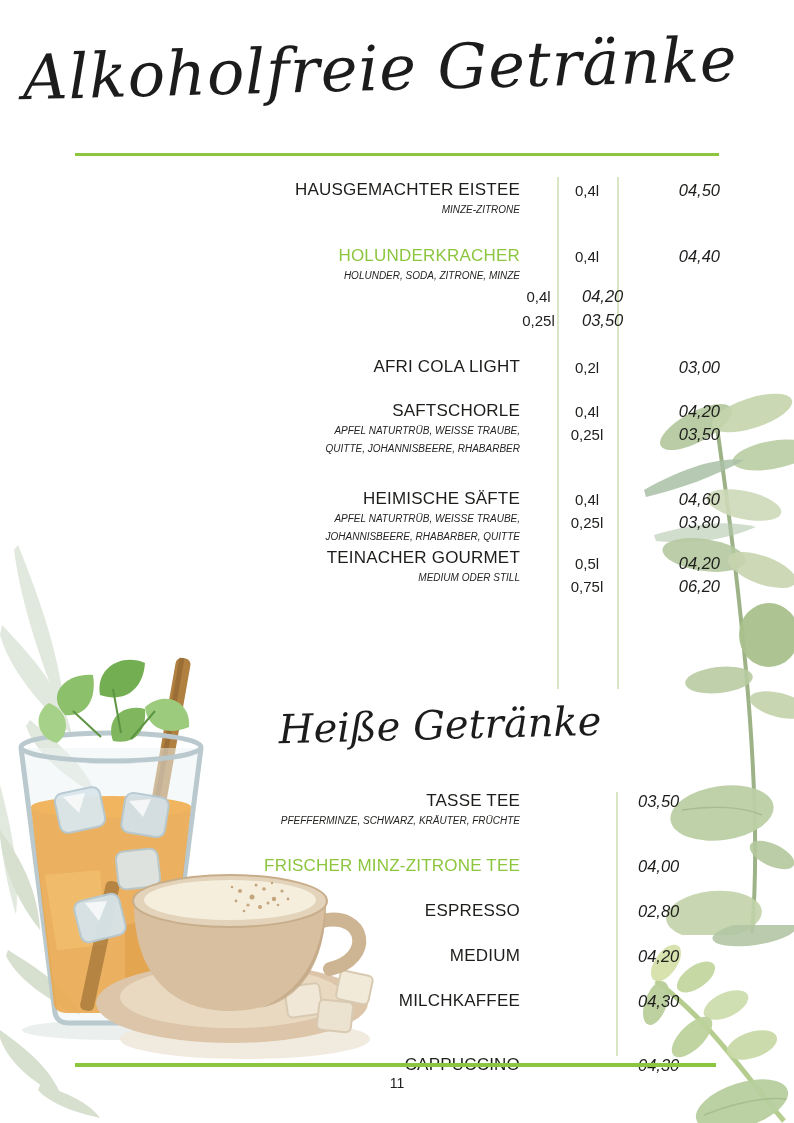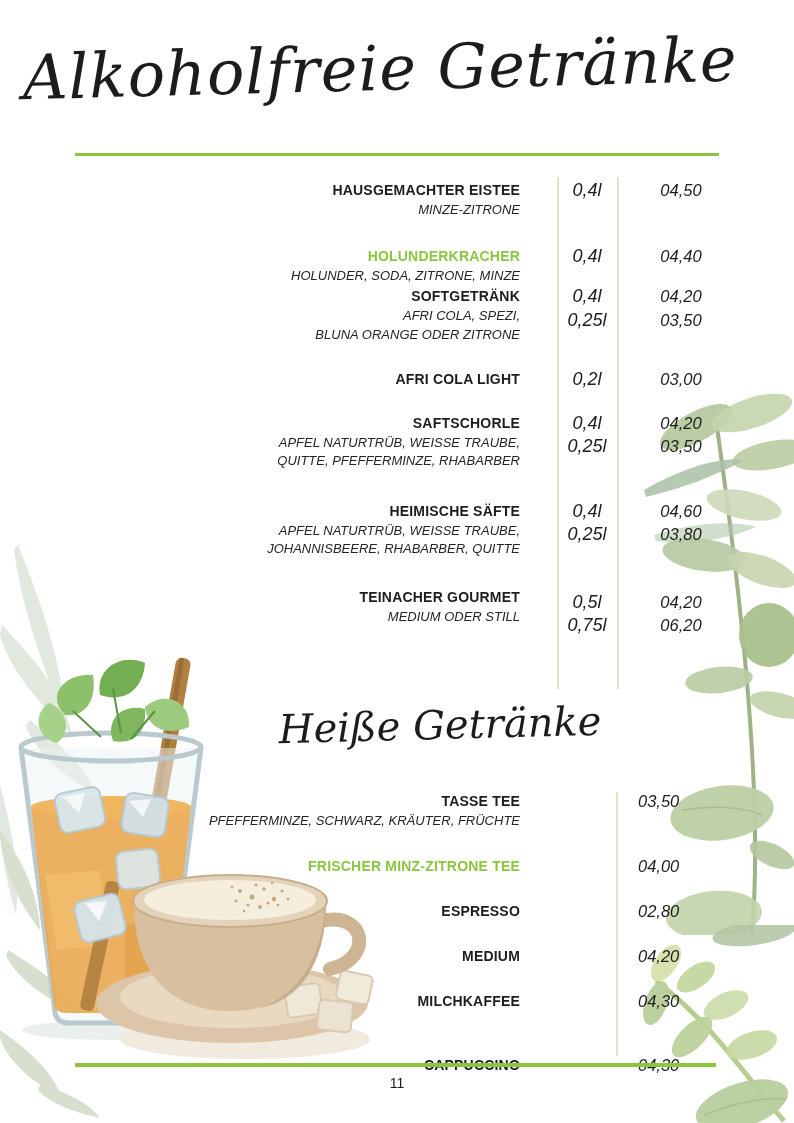--- a/index.html
+++ b/index.html
@@ -20,26 +20,26 @@
   #vline-cold-1 { left:557px; top:177px; height:512px; }
   #vline-cold-2 { left:617px; top:177px; height:512px; }
   #vline-hot    { left:616px; top:792px; height:264px; }
 
   .menu-block { position:absolute; left:75px; width:645px; }
   #cold-block { top:179px; }
   #hot-block  { top:790px; }
   .m-row { display:grid; grid-template-columns:445px 37px 60px 103px; }
   .m-row-hot { display:grid; grid-template-columns:445px 107px 93px; }
   .c-name { text-align:right; }
-  .item-name { font-weight:700; font-size:14px; line-height:22px; letter-spacing:.2px; }
+  .item-name { font-weight:400; font-size:17px; line-height:22px; letter-spacing:.2px; }
   .item-name.green { color:#8cc63e; }
-  .item-desc { font-style:italic; font-size:13px; line-height:18.5px; color:#242422; }
+  .item-desc { font-style:italic; font-size:10px; line-height:18.5px; color:#242422; }
   .c-sizes { text-align:center; }
-  .c-sizes div { font-style:italic; font-size:18px; line-height:23.5px; }
-  .c-prices { text-align:center; padding-left:25px; }
+  .c-sizes div { font-size:15px; line-height:23.5px; }
+  .c-prices { text-align:right; padding-left:25px; }
   .c-prices div { font-style:italic; font-size:16.5px; line-height:23.5px; }
   .c-price-hot { text-align:left; padding-left:11px; font-style:italic; font-size:16.5px; line-height:22px; }
   #page-number { position:absolute; left:0; top:1075px; width:794px; text-align:center; font-size:14px; color:#1d1d1b; }
   .illus { position:absolute; pointer-events:none; }
 </style>
 </head>
 <body>
 
 <div class="page">
 
@@ -201,25 +201,20 @@
       <div></div>
       <div class="c-sizes">
           <div>0,4l</div>
         </div>
       <div class="c-prices">
           <div>04,40</div>
         </div>
     </div>
 
     <div class="m-row" style="margin-bottom:24px">
-      <div class="c-name">
-        <div class="item-name">SOFTGETRÄNK</div>
-        <div class="item-desc">AFRI COLA, SPEZI,</div>
-        <div class="item-desc">BLUNA ORANGE ODER ZITRONE</div>
-      </div>
       <div></div>
       <div class="c-sizes">
         <div>0,4l</div>
         <div>0,25l</div>
       </div>
       <div class="c-prices">
         <div>04,20</div>
         <div>03,50</div>
       </div>
     </div>
@@ -234,34 +229,34 @@
         </div>
       <div class="c-prices">
           <div>03,00</div>
         </div>
     </div>
 
     <div class="m-row" style="margin-bottom:29px">
       <div class="c-name">
         <div class="item-name">SAFTSCHORLE</div>
         <div class="item-desc">APFEL NATURTRÜB, WEISSE TRAUBE,</div>
-        <div class="item-desc">QUITTE, PFEFFERMINZE, RHABARBER</div>
+        <div class="item-desc">QUITTE, JOHANNISBEERE, RHABARBER</div>
       </div>
       <div></div>
       <div class="c-sizes">
         <div>0,4l</div>
         <div>0,25l</div>
       </div>
       <div class="c-prices">
         <div>04,20</div>
         <div>03,50</div>
       </div>
     </div>
 
-    <div class="m-row" style="margin-bottom:27px">
+    <div class="m-row" style="">
       <div class="c-name">
         <div class="item-name">HEIMISCHE SÄFTE</div>
         <div class="item-desc">APFEL NATURTRÜB, WEISSE TRAUBE,</div>
         <div class="item-desc">JOHANNISBEERE, RHABARBER, QUITTE</div>
       </div>
       <div></div>
       <div class="c-sizes">
         <div>0,4l</div>
         <div>0,25l</div>
       </div>

